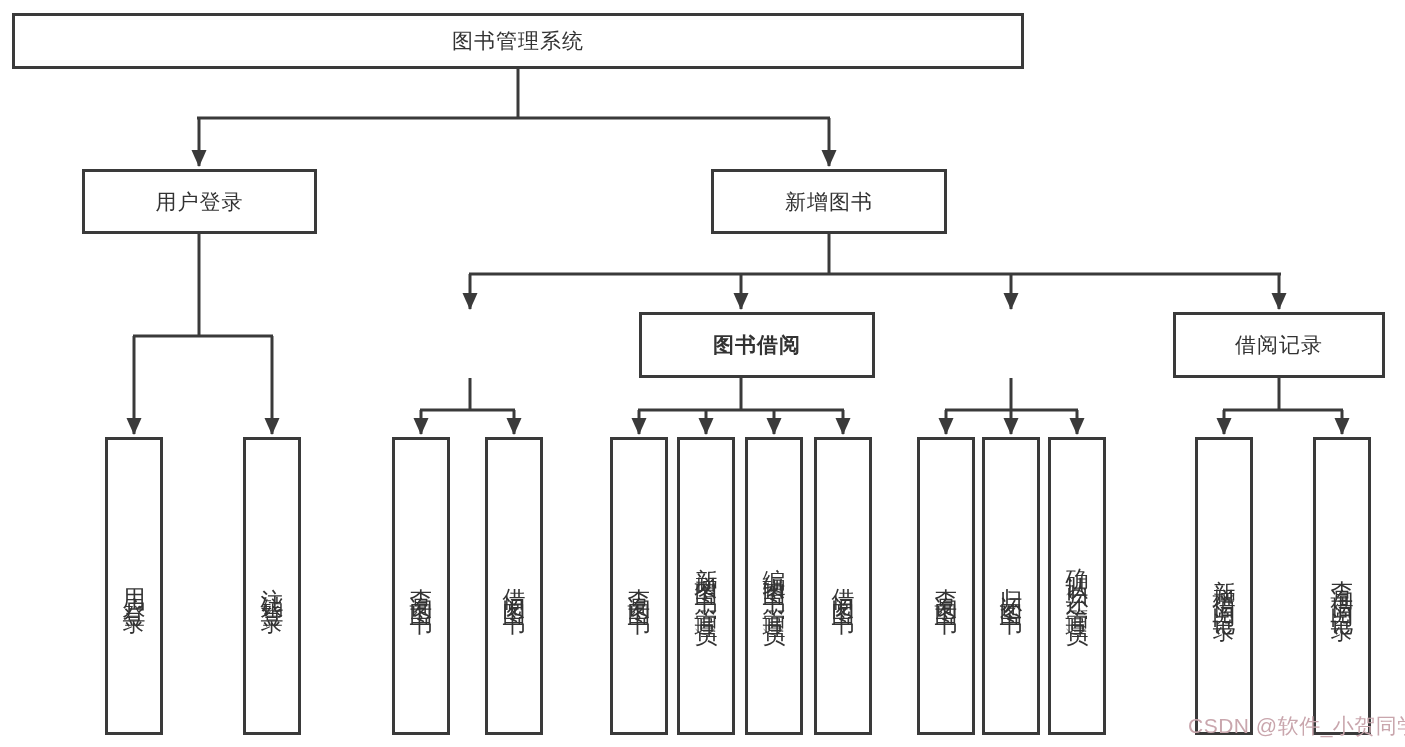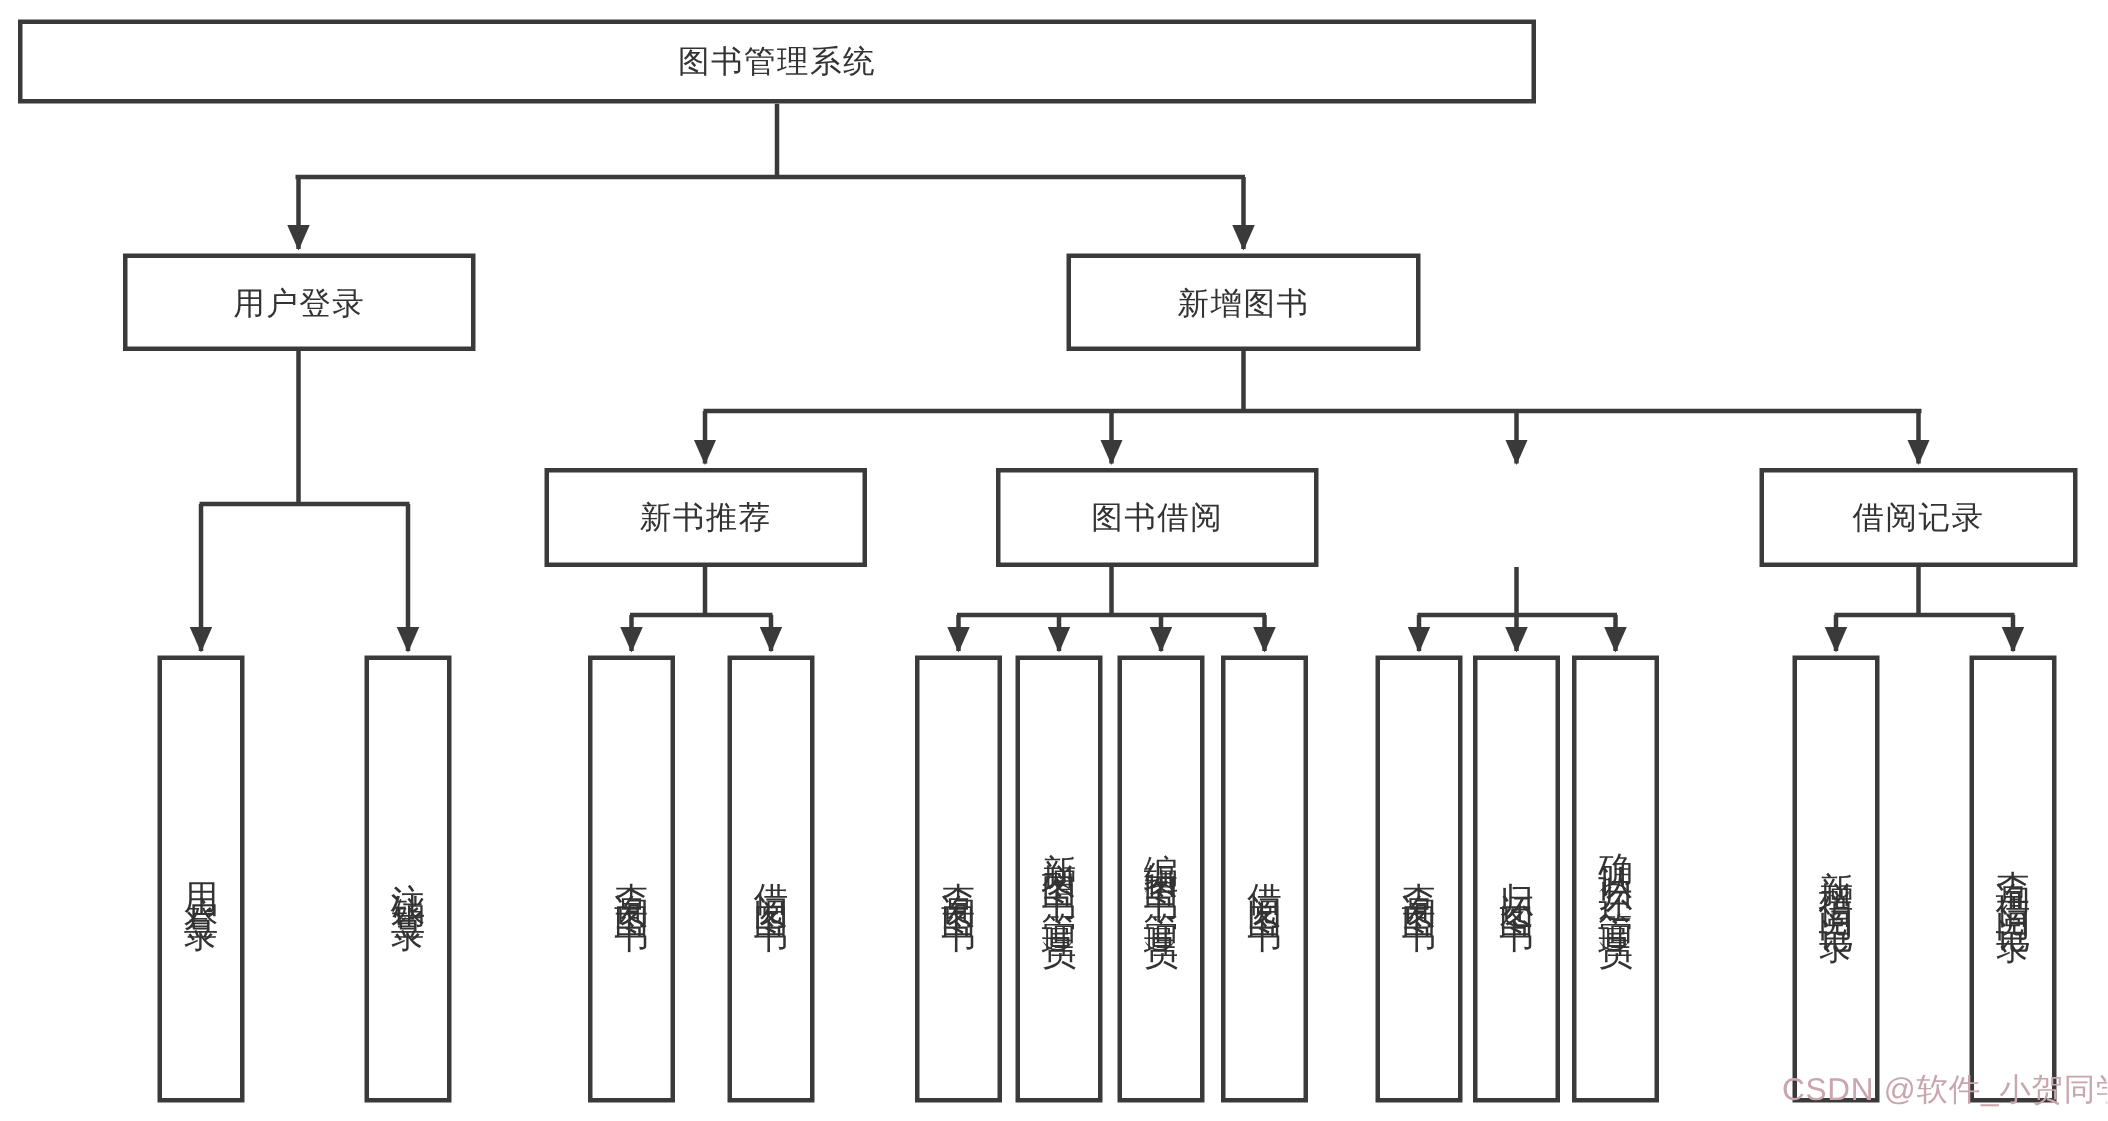--- a/index.html
+++ b/index.html
@@ -34,21 +34,21 @@
     font-size:23px;
     letter-spacing:8px;
     line-height:1;
     top:437px;width:58px;height:298px;
   }
   
   .n-root{left:12px;top:13px;width:1012px;height:56px;}
   .n-user-login{left:82px;top:169px;width:235px;height:65px;}
   .n-book-mgmt{left:711px;top:169px;width:236px;height:65px;}
   .n-new-books{left:363px;top:312px;width:215px;height:66px;}
-  .n-book-borrow{left:664px;top:312px;width:215px;height:66px;}
+  .n-book-borrow{left:639px;top:312px;width:236px;height:66px;font-weight:bold;}
   .n-current-borrow{left:903px;top:312px;width:216px;height:66px;}
   .n-borrow-records{left:1173px;top:312px;width:212px;height:66px;}
   
   .n-leaf-user-login{left:105px;}
   .n-leaf-logout{left:243px;}
   .n-leaf-nb-query{left:392px;}
   .n-leaf-nb-borrow{left:485px;}
   .n-leaf-bb-query{left:610px;}
   .n-leaf-bb-add{left:677px;}
   .n-leaf-bb-edit{left:745px;}
@@ -119,21 +119,20 @@
     <line x1="1223" y1="410" x2="1343" y2="410"></line>
     <line x1="1224" y1="410" x2="1224" y2="434" marker-end="url(#arrow)"></line>
     <line x1="1342" y1="410" x2="1342" y2="434" marker-end="url(#arrow)"></line>
   </svg>
 
   <div class="node h-node n-root">图书管理系统</div>
 
   <div class="node h-node n-user-login">用户登录</div>
   <div class="node h-node n-book-mgmt">新增图书</div>
 
-  <div class="node h-node n-new-books">新书推荐</div>
   <div class="node h-node n-book-borrow">图书借阅</div>
   <div class="node h-node n-borrow-records">借阅记录</div>
 
   <div class="node v-node n-leaf-user-login">用户登录</div>
   <div class="node v-node n-leaf-logout">注销登录</div>
   <div class="node v-node n-leaf-nb-query">查询图书</div>
   <div class="node v-node n-leaf-nb-borrow">借阅图书</div>
   <div class="node v-node n-leaf-bb-query">查询图书</div>
   <div class="node v-node n-leaf-bb-add">新增图书（管理员）</div>
   <div class="node v-node n-leaf-bb-edit">编辑图书（管理员）</div>

